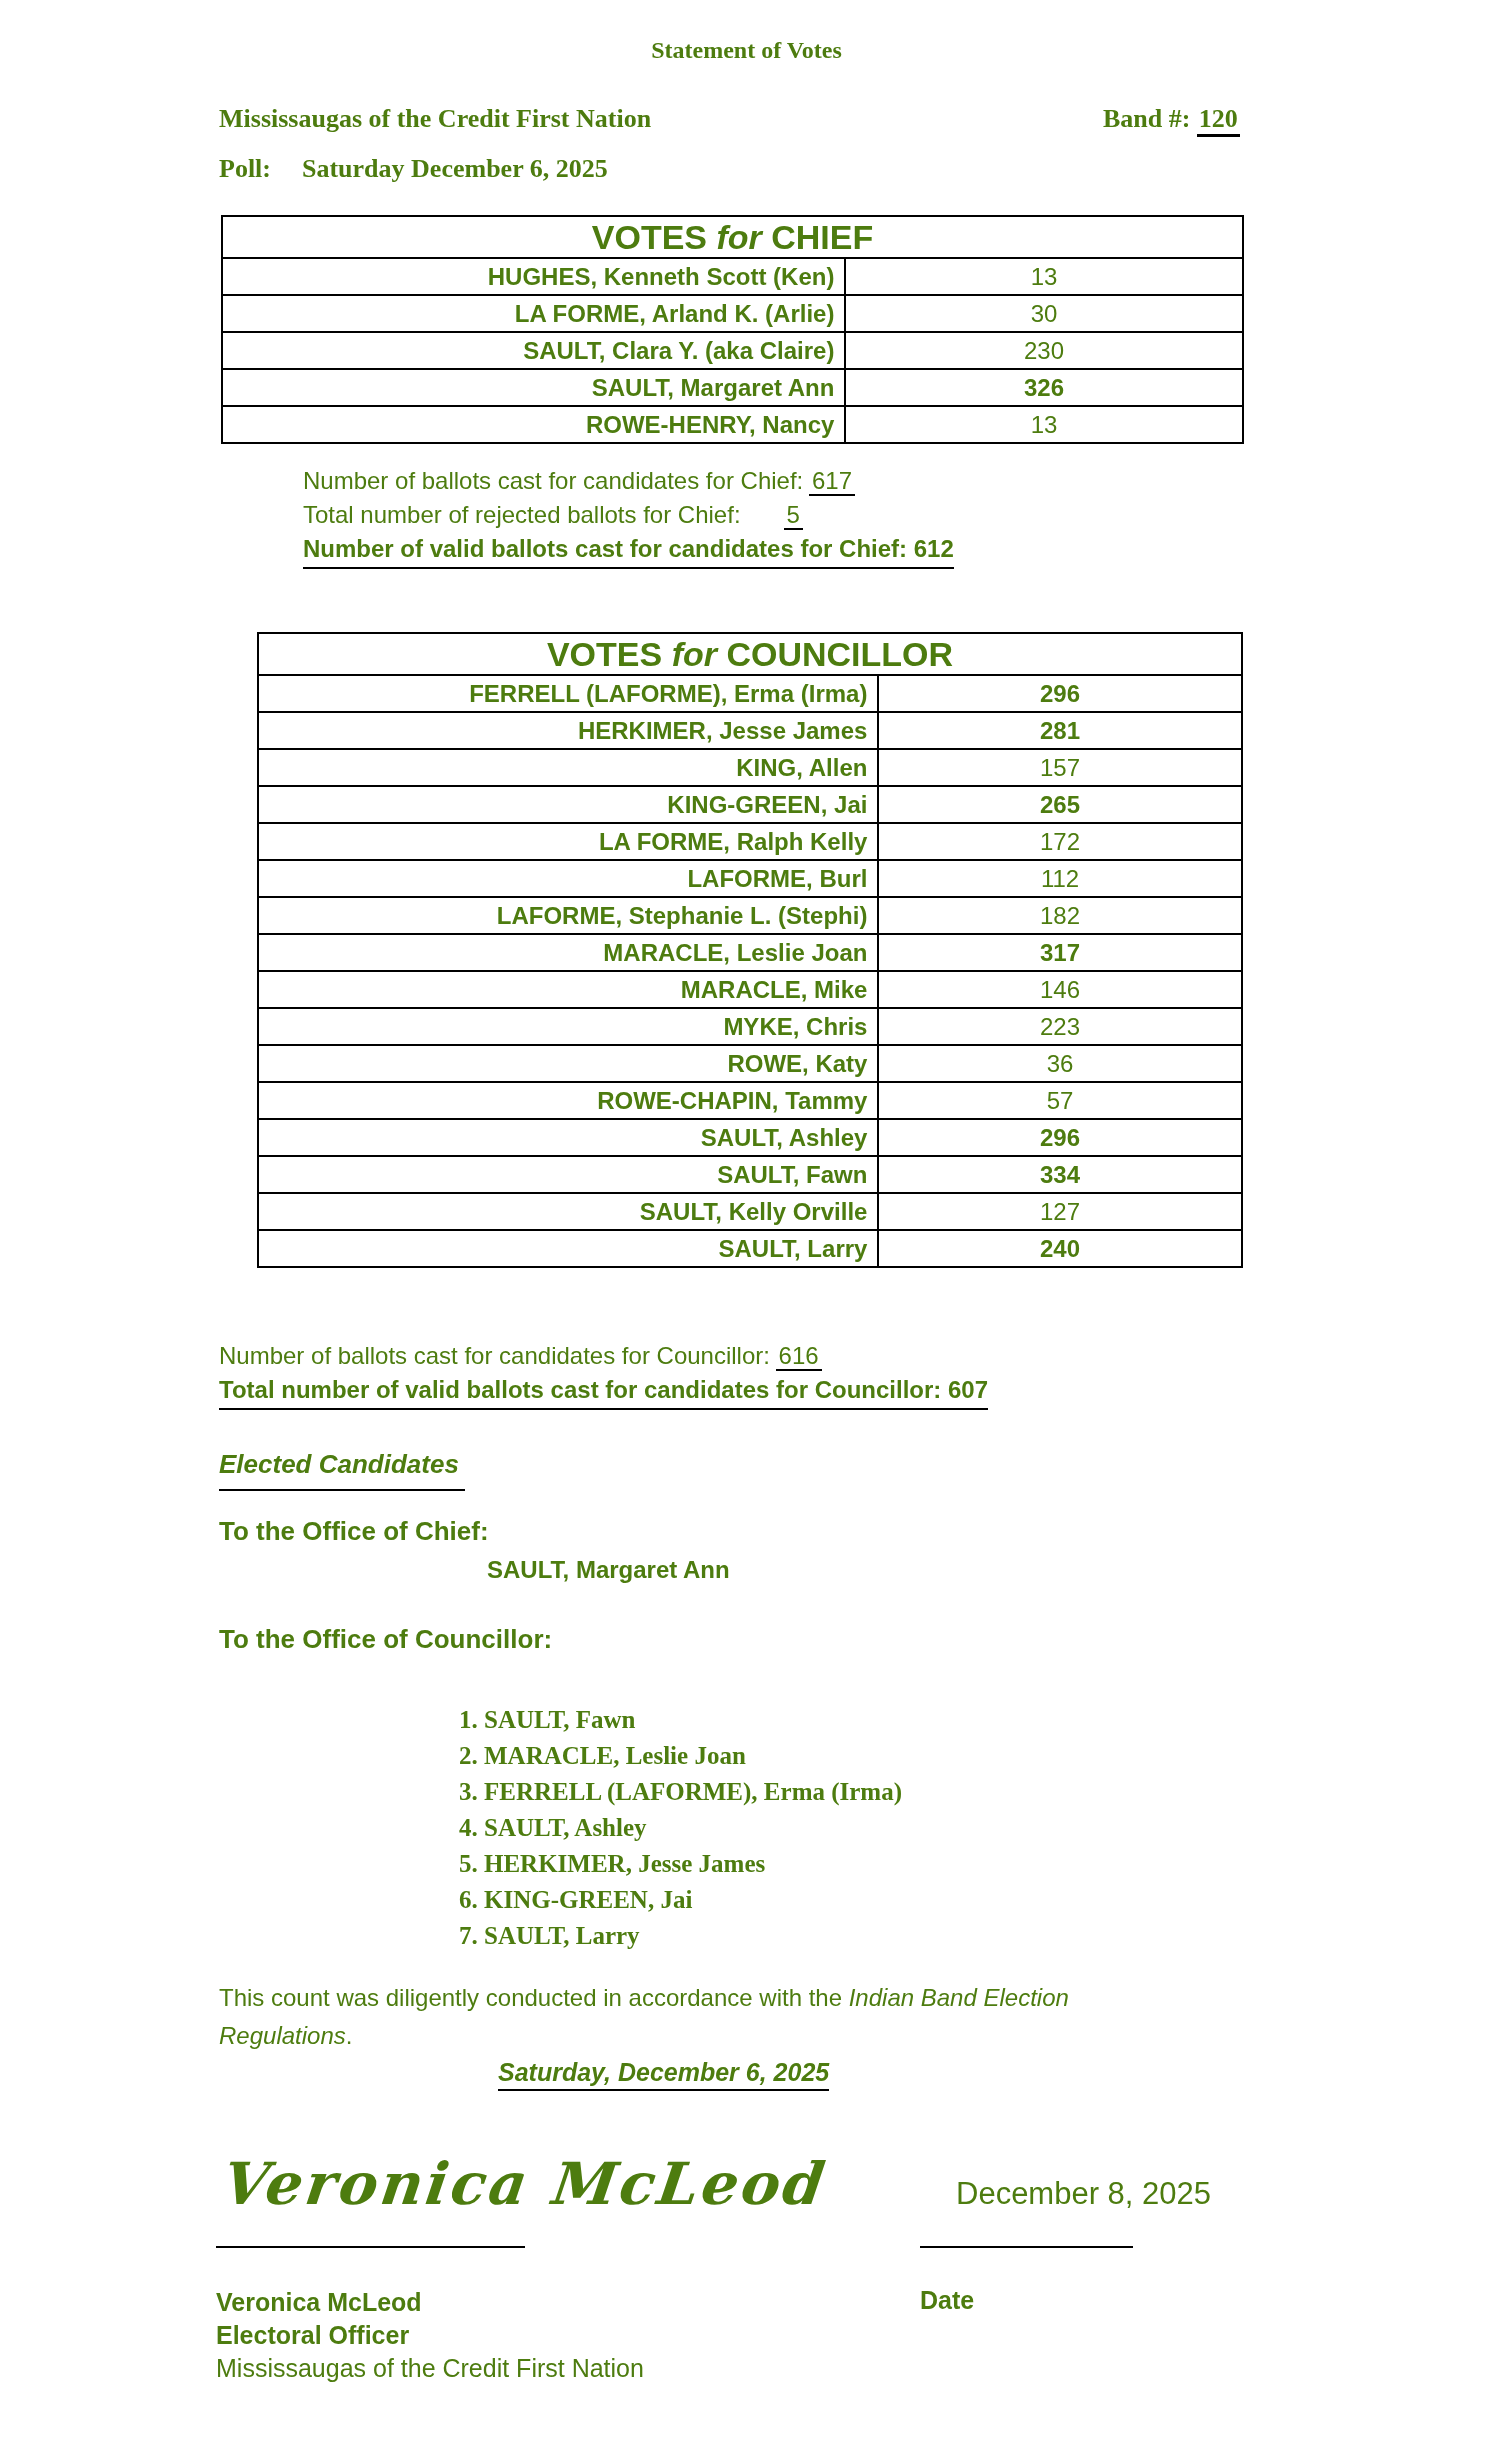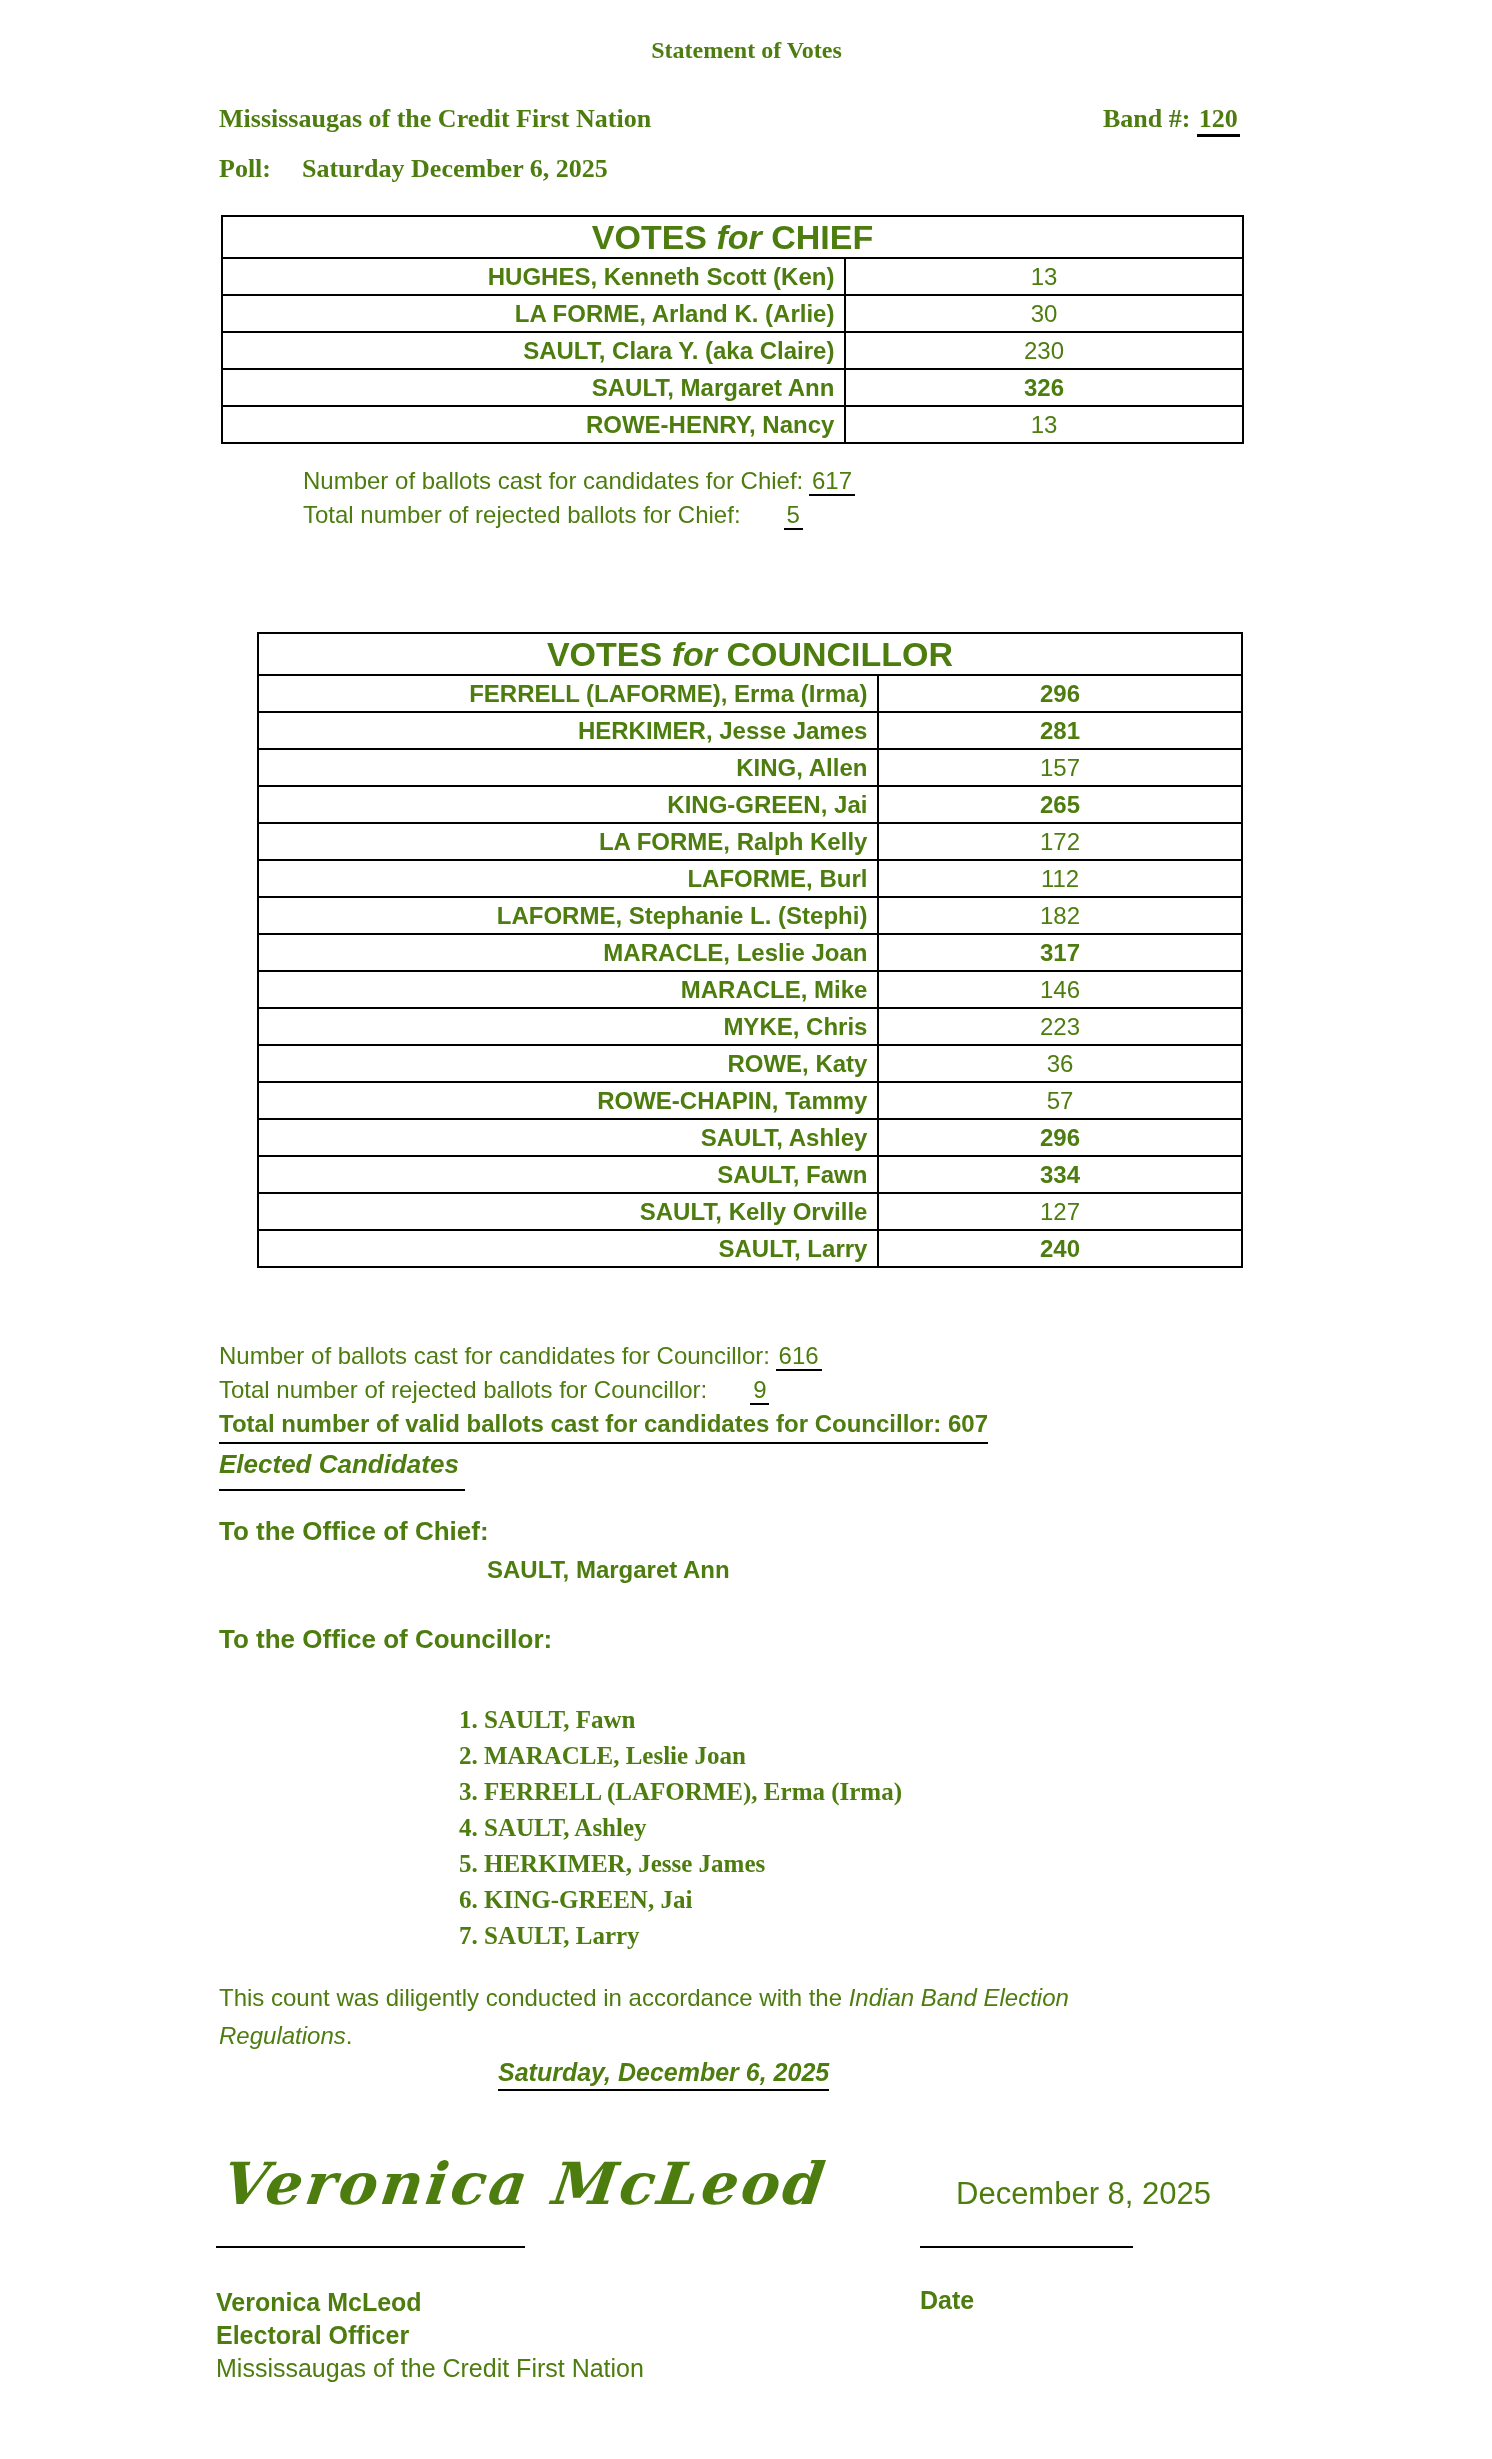--- a/index.html
+++ b/index.html
@@ -129,20 +129,23 @@
       </tbody>
   </table>
 
   <div class="abs summary" id="chief-summary">
     <div>
       <span>Number of ballots cast for candidates for Chief:</span><span class="val-uline">617</span>
     </div>
     <div>
       <span>Total number of rejected ballots for Chief:</span><span class="val-uline gap">5</span>
     </div>
+    <div>
+      <span class="valid-line">Number of valid ballots cast for candidates for Chief: 612</span>
+    </div>
   </div>
 
   <table class="votes-table" id="councillor-table">
     <colgroup>
         <col class="col-name">
         <col class="col-votes">
       </colgroup>
     <thead>
       <tr>
         <th class="tbl-title" colspan="2">
@@ -218,23 +221,20 @@
           <td class="votes boldval">240</td>
         </tr>
       </tbody>
   </table>
 
   <div class="abs summary" id="councillor-summary">
     <div>
       <span>Number of ballots cast for candidates for Councillor:</span><span class="val-uline">616</span>
     </div>
     <div>
-      <span>Total number of rejected ballots for Councillor:</span><span class="val-uline gap">9</span>
-    </div>
-    <div>
       <span class="valid-line">Total number of valid ballots cast for candidates for Councillor: 607</span>
     </div>
   </div>
 
   <div class="abs" id="elected-heading">
     <span class="uline">Elected Candidates</span>
   </div>
 
   <div class="abs" id="office-chief">To the Office of Chief:</div>
 

